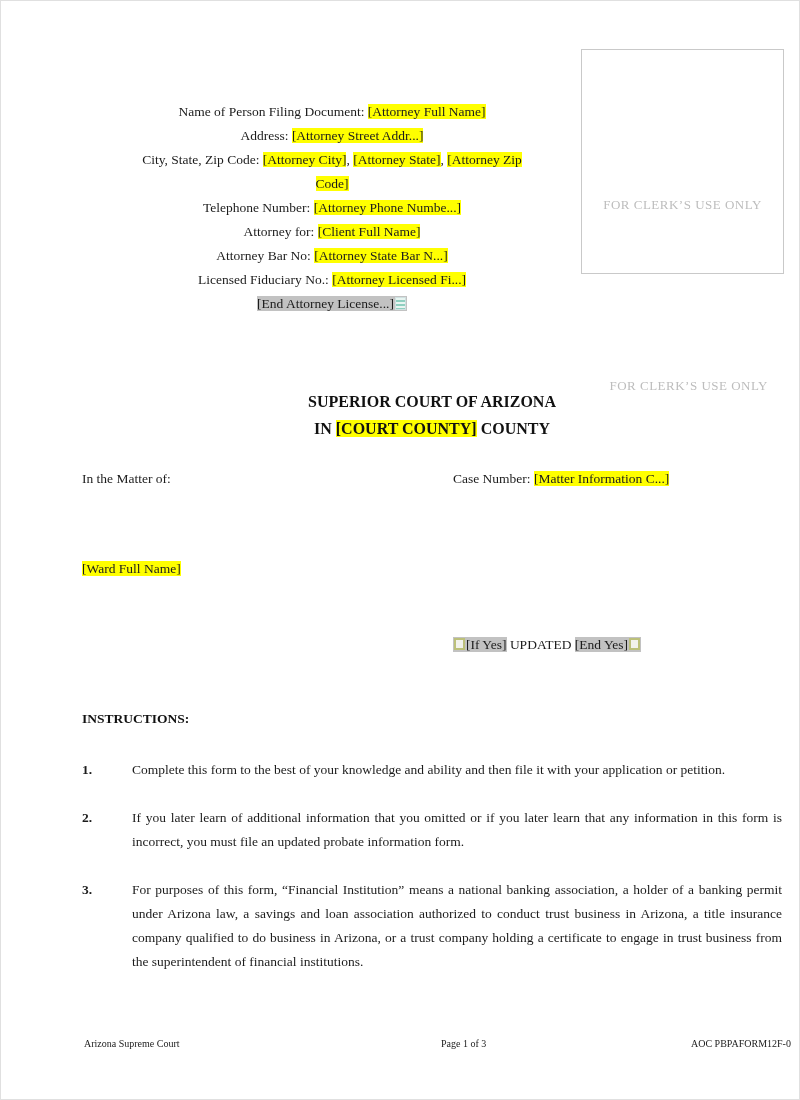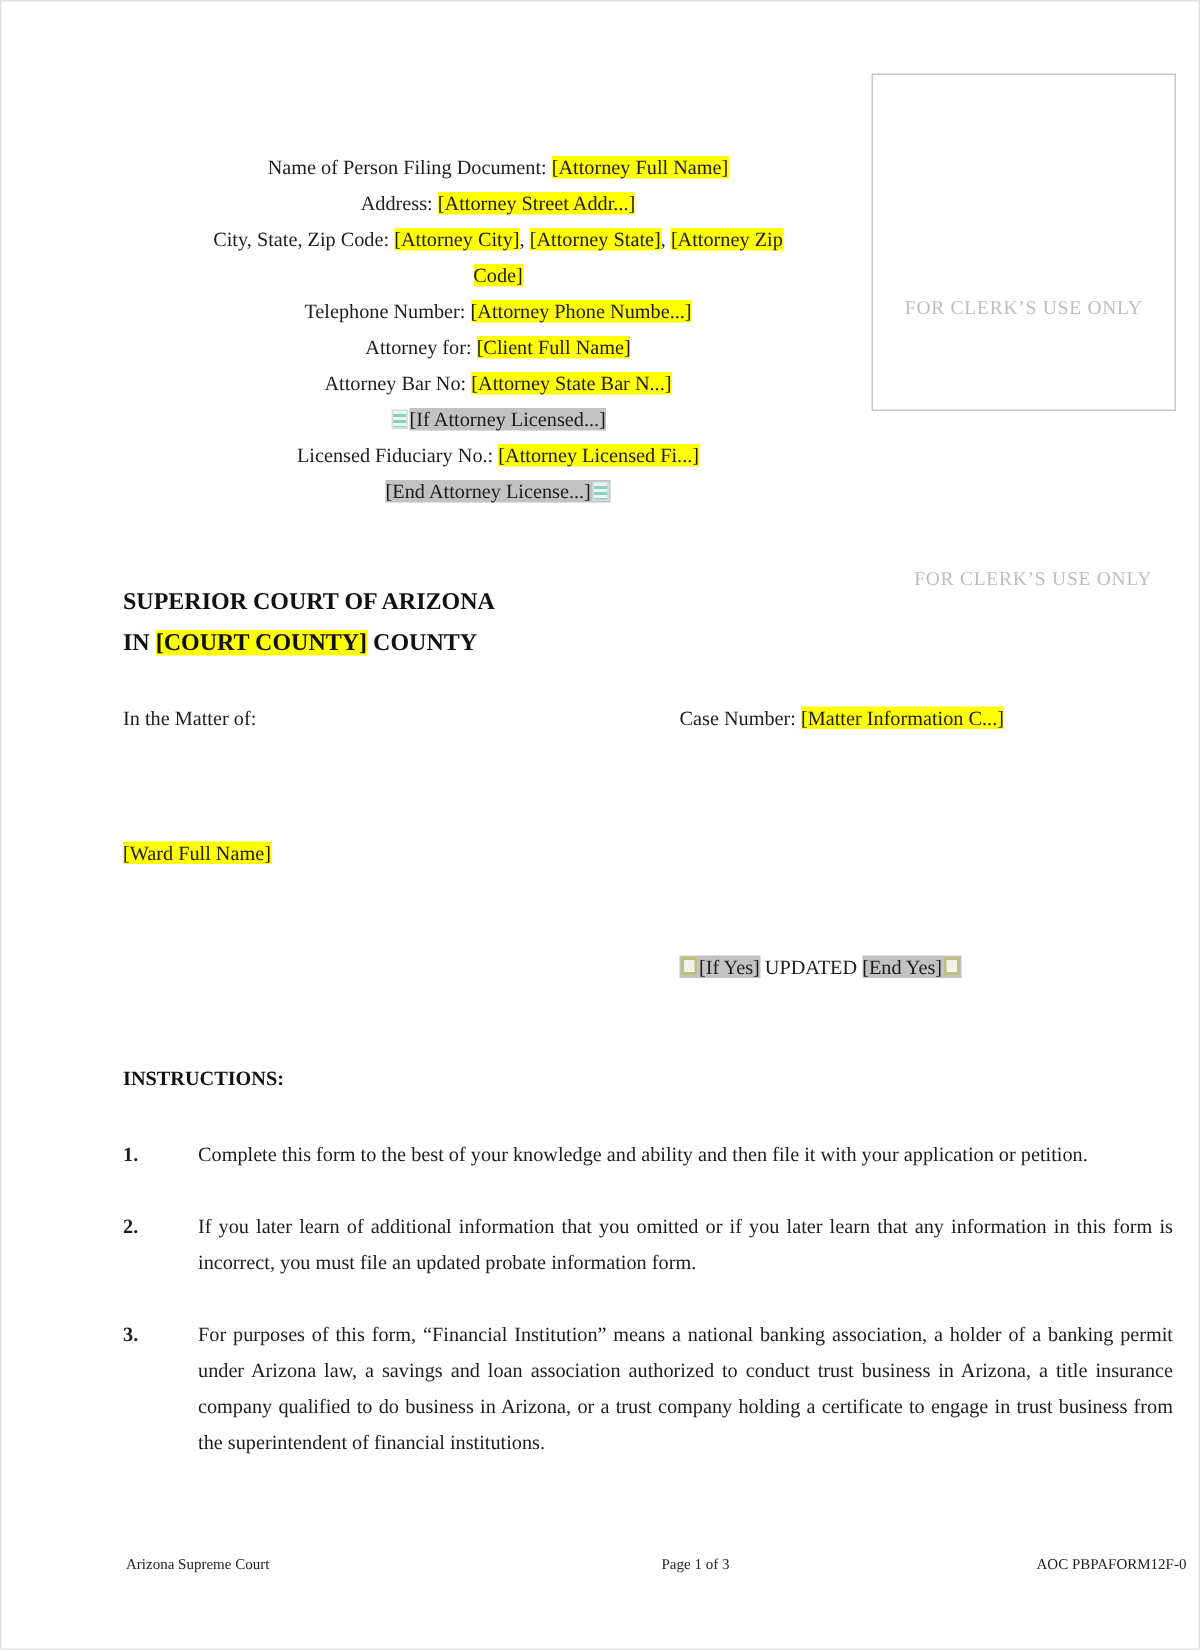--- a/index.html
+++ b/index.html
@@ -13,21 +13,21 @@
   .hl-g{background:#c2c2c2;}
   .attorney-block{position:absolute;left:81px;top:99px;width:500px;font-size:13.5px;line-height:24px;text-align:center;}
   .clerk-box{
     position:absolute;left:580px;top:48px;width:203px;height:225px;
     border:1px solid #c9c9c9;box-sizing:border-box;text-align:center;
     padding-top:147px;color:#bdbdbd;font-size:13px;letter-spacing:0.5px;
   }
   .clerk-note{
     position:absolute;top:377px;right:31px;color:#bdbdbd;font-size:13px;letter-spacing:0.5px;
   }
-  .court-title{position:absolute;left:81px;top:387px;width:700px;
+  .court-title{position:absolute;left:81px;top:387px;width:700px;text-align:center;
     font-weight:bold;font-size:16px;line-height:27px;color:#111;}
   .matter-left{position:absolute;left:81px;top:470px;font-size:13.5px;}
   .case-line{position:absolute;left:452px;top:470px;font-size:13.5px;white-space:nowrap;}
   .ward-line{position:absolute;left:81px;top:540px;font-size:13.5px;white-space:nowrap;margin-top:20px;}
   .form-heading{position:absolute;left:454px;top:517px;width:294px;text-align:center;
     font-weight:bold;font-size:13.5px;color:#111;}
   .form-heading .doc-line{white-space:normal;}
   .updated-line{position:absolute;left:452px;top:636px;font-size:13.5px;white-space:nowrap;}
   .instructions-heading{position:absolute;left:81px;top:710px;font-size:13.5px;font-weight:bold;color:#111;}
   .instructions-list{position:absolute;left:81px;top:757px;width:700px;font-size:13.5px;}
@@ -53,21 +53,20 @@
 <div class="page">
 
   <div class="attorney-block">
       <div class="doc-line"><span>Name of Person Filing Document: </span><span class="hl-y">[Attorney Full Name]</span></div>
       <div class="doc-line"><span>Address: </span><span class="hl-y">[Attorney Street Addr...]</span></div>
       <div class="doc-line"><span>City, State, Zip Code: </span><span class="hl-y">[Attorney City]</span><span>, </span><span class="hl-y">[Attorney State]</span><span>, </span><span class="hl-y">[Attorney Zip</span></div>
       <div class="doc-line"><span class="hl-y">Code]</span></div>
       <div class="doc-line"><span>Telephone Number: </span><span class="hl-y">[Attorney Phone Numbe...]</span></div>
       <div class="doc-line"><span>Attorney for: </span><span class="hl-y">[Client Full Name]</span></div>
       <div class="doc-line"><span>Attorney Bar No: </span><span class="hl-y">[Attorney State Bar N...]</span></div>
-      <div class="doc-line"><span class="cc-icon"></span><span class="hl-g">[If Attorney Licensed...]</span></div>
       <div class="doc-line"><span>Licensed Fiduciary No.: </span><span class="hl-y">[Attorney Licensed Fi...]</span></div>
       <div class="doc-line"><span class="hl-g">[End Attorney License...]</span><span class="hl-g"><span class="cc-icon"></span></span></div>
     </div>
 
   <div class="clerk-box">
     <span>FOR CLERK’S USE ONLY</span>
   </div>
 
   <div class="clerk-note">FOR CLERK’S USE ONLY</div>
 

